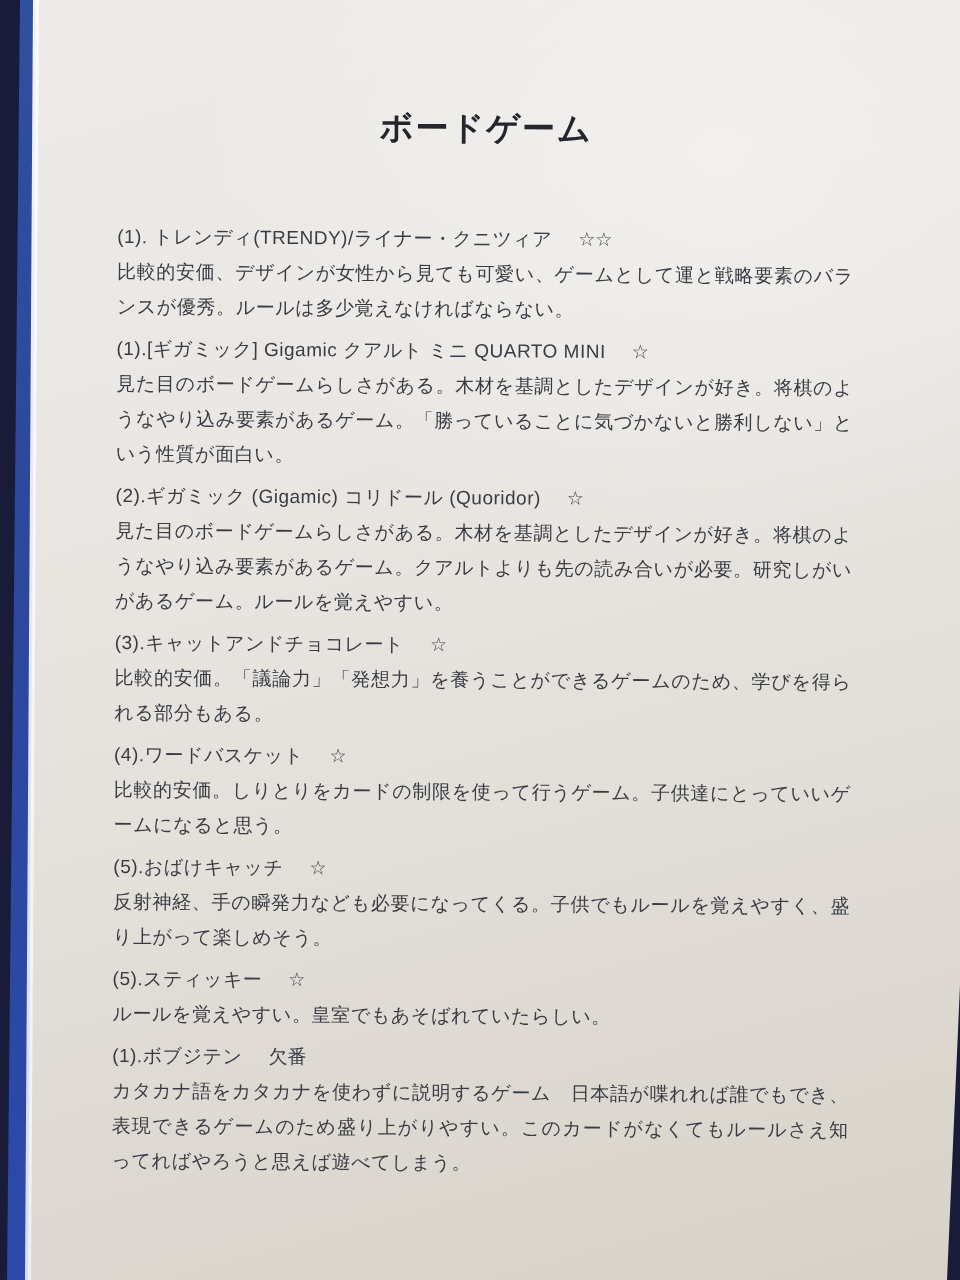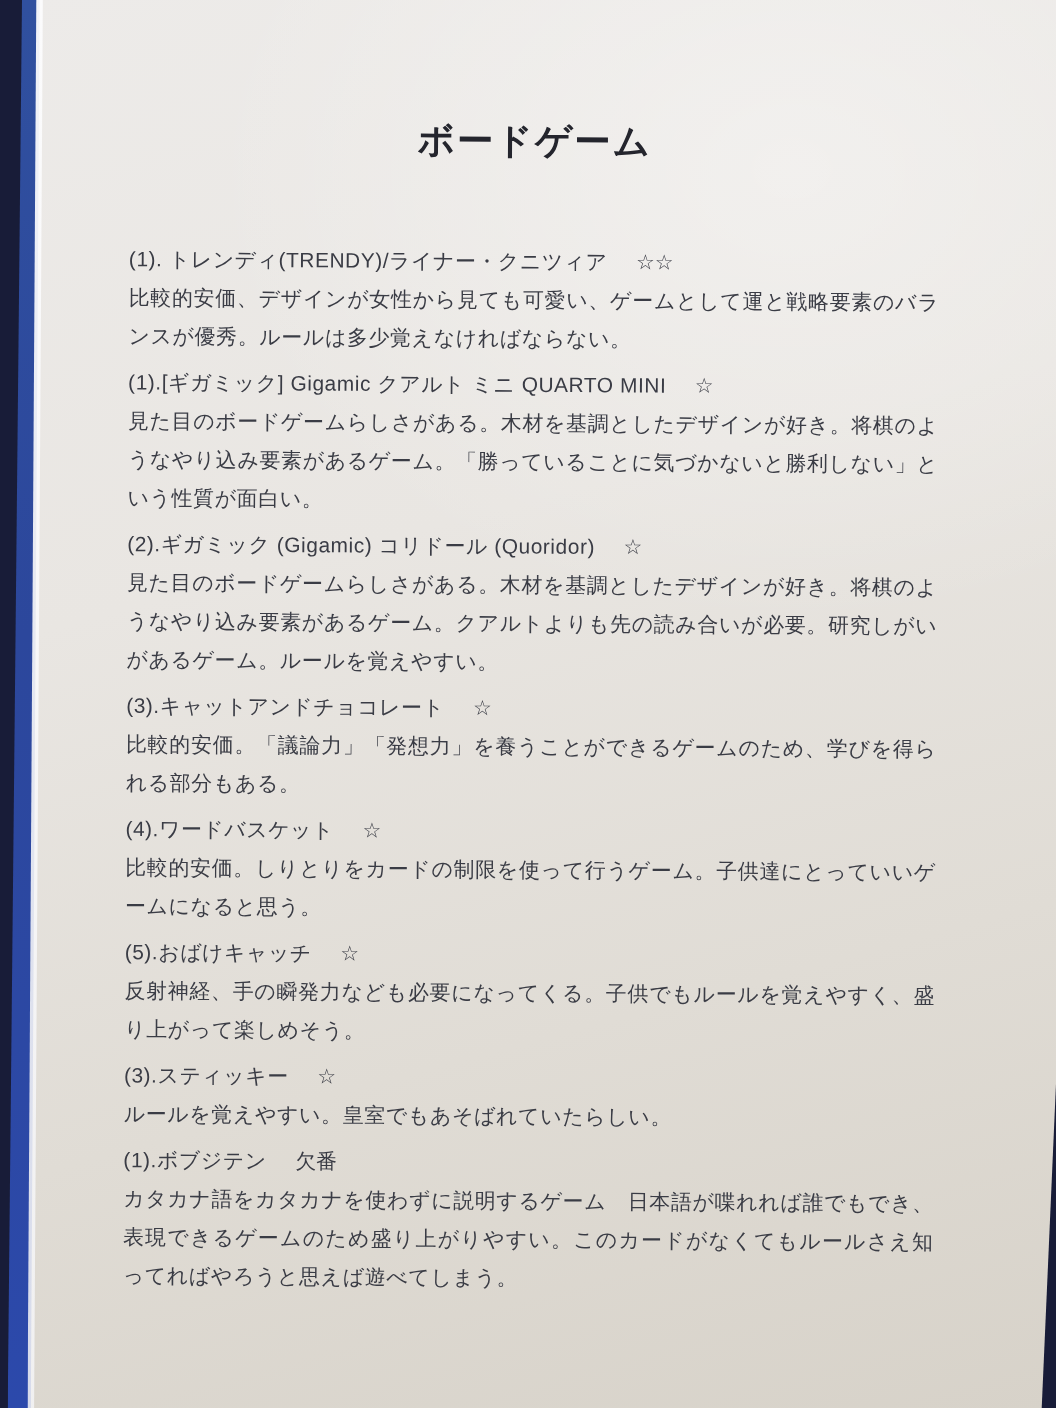--- a/index.html
+++ b/index.html
@@ -129,21 +129,21 @@
 
   <div class="game-item">
     <div class="game-item-headline">
       <span class="game-item-heading">(5).おばけキャッチ</span><span class="game-item-rating">☆</span>
     </div>
     <p class="game-item-body">反射神経、手の瞬発力なども必要になってくる。子供でもルールを覚えやすく、盛り上がって楽しめそう。</p>
   </div>
 
   <div class="game-item">
     <div class="game-item-headline">
-      <span class="game-item-heading">(3).スティッキー</span><span class="game-item-rating">☆</span>
+      <span class="game-item-heading">(5).スティッキー</span><span class="game-item-rating">☆</span>
     </div>
     <p class="game-item-body">ルールを覚えやすい。皇室でもあそばれていたらしい。</p>
   </div>
 
   <div class="game-item">
     <div class="game-item-headline">
       <span class="game-item-heading">(1).ボブジテン</span><span class="game-item-rating">欠番</span>
     </div>
     <p class="game-item-body">カタカナ語をカタカナを使わずに説明するゲーム　日本語が喋れれば誰でもでき、表現できるゲームのため盛り上がりやすい。このカードがなくてもルールさえ知ってればやろうと思えば遊べてしまう。</p>
   </div>

